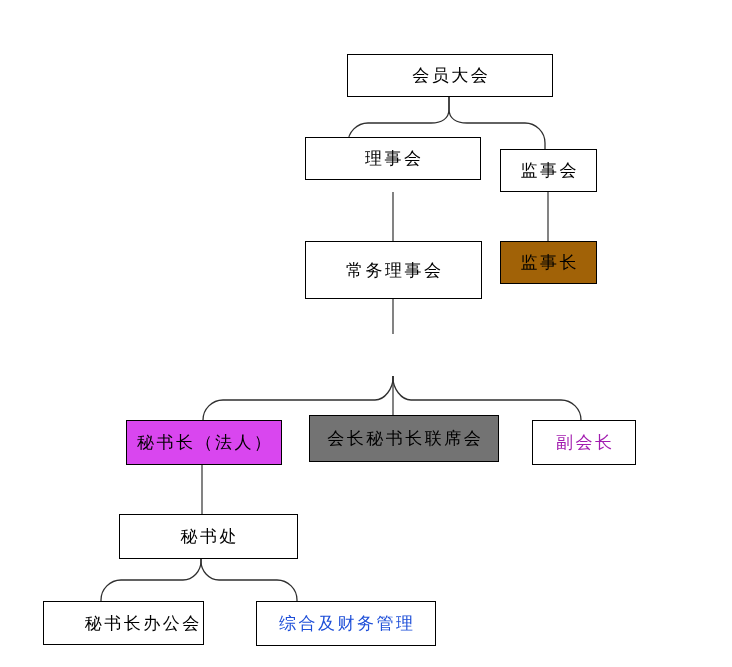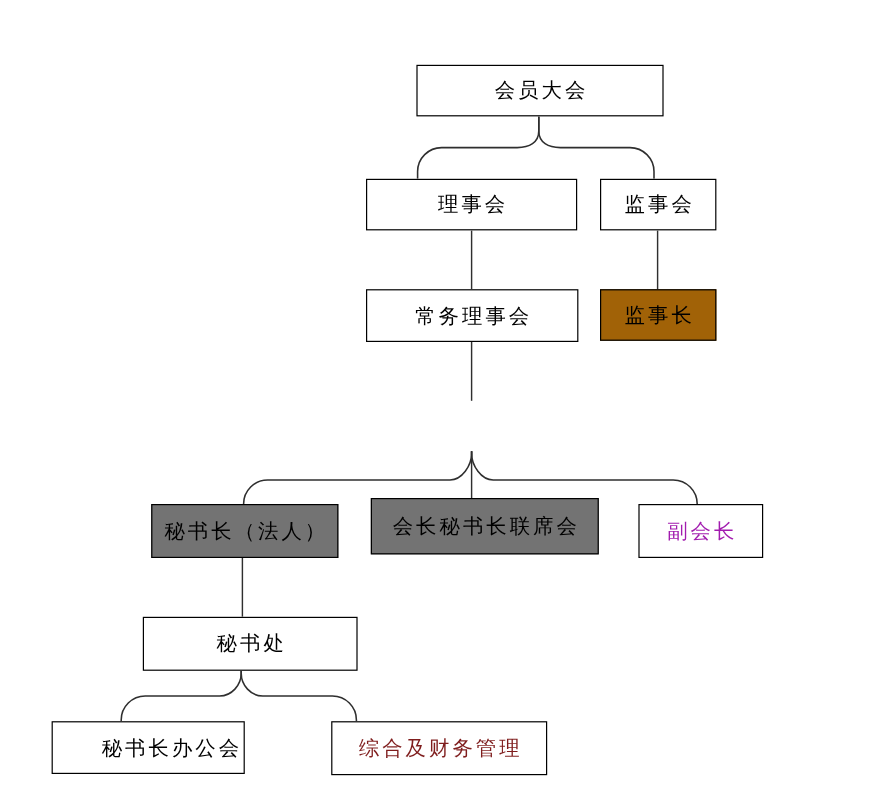--- a/index.html
+++ b/index.html
@@ -54,53 +54,53 @@
       <path d="M 393 376 L 393 378 C 393 388, 385 400, 375 400 L 223 400 C 212 400, 203 409, 203 420 L 203 420" fill="none" stroke="#2f2f2f" stroke-width="1.3"></path>
       <path d="M 393 376 L 393 378 C 393 388, 401 400, 411 400 L 561 400 C 572 400, 581 409, 581 420 L 581 420" fill="none" stroke="#2f2f2f" stroke-width="1.3"></path>
       <path d="M 201 559 L 201 561 C 201 571, 193 580, 183 580 L 121 580 C 110 580, 101 589, 101 600 L 101 601" fill="none" stroke="#2f2f2f" stroke-width="1.3"></path>
       <path d="M 201 559 L 201 561 C 201 571, 209 580, 219 580 L 277 580 C 288 580, 297 589, 297 600 L 297 601" fill="none" stroke="#2f2f2f" stroke-width="1.3"></path>
     </svg>
 
     <div class="node" style="left: 347px; top: 54px; width: 206px; height: 43px; border-color: rgb(0, 0, 0); background: rgb(255, 255, 255); color: rgb(0, 0, 0); align-items: center;">
       <span class="label">会员大会</span>
     </div>
 
-    <div class="node" style="left: 305px; top: 149px; width: 176px; height: 43px; border-color: rgb(0, 0, 0); background: rgb(255, 255, 255); color: rgb(0, 0, 0); font-family: Liberation Serif, serif;">
+    <div class="node" style="left: 305px; top: 137px; width: 176px; height: 43px; border-color: rgb(0, 0, 0); background: rgb(255, 255, 255); color: rgb(0, 0, 0); font-family: Liberation Serif, serif;">
       <span class="label">理事会</span>
     </div>
 
     <div class="node" style="left: 500px; top: 149px; width: 97px; height: 43px; border-color: rgb(0, 0, 0); background: rgb(255, 255, 255); color: rgb(0, 0, 0); font-family: Liberation Mono, monospace;">
       <span class="label">监事会</span>
     </div>
 
-    <div class="node" style="left: 305px; top: 241px; width: 177px; height: 44px; border-color: rgb(0, 0, 0); background: rgb(255, 255, 255); color: rgb(0, 0, 0); text-align: center;">
+    <div class="node" style="left: 305px; top: 241px; width: 177px; height: 58px; border-color: rgb(0, 0, 0); background: rgb(255, 255, 255); color: rgb(0, 0, 0); text-align: center;">
       <span class="label">常务理事会</span>
     </div>
 
     <div class="node" style="left: 500px; top: 241px; width: 97px; height: 43px; border-color: rgb(0, 0, 0); background: #a16207; color: rgb(0, 0, 0);">
       <span class="label">监事长</span>
     </div>
 
 
-    <div class="node" style="left: 126px; top: 420px; width: 156px; height: 45px; border-color: rgb(0, 0, 0); background: #737373; color: rgb(0, 0, 0); align-items: center;">
+    <div class="node" style="left: 126px; top: 420px; width: 156px; height: 45px; border-color: rgb(0, 0, 0); background: #d946ef; color: rgb(0, 0, 0); align-items: center;">
       <span class="label">秘书长（法人）</span>
     </div>
 
     <div class="node" style="left: 309px; top: 415px; width: 190px; height: 47px; border-color: rgb(0, 0, 0); background: #737373; color: rgb(0, 0, 0);">
       <span class="label">会长秘书长联席会</span>
     </div>
 
     <div class="node" style="left: 532px; top: 420px; width: 104px; height: 45px; border-color: rgb(0, 0, 0); background: rgb(255, 255, 255); color: #a21caf;">
       <span class="label">副会长</span>
     </div>
 
     <div class="node" style="left: 119px; top: 514px; width: 179px; height: 45px; border-color: rgb(0, 0, 0); background: rgb(255, 255, 255); color: rgb(0, 0, 0);">
       <span class="label">秘书处</span>
     </div>
 
     <div class="node" style="left: 43px; top: 601px; width: 161px; height: 44px; border-color: rgb(0, 0, 0); background: rgb(255, 255, 255); color: rgb(0, 0, 0); padding-left: 37px;">
       <span class="label">秘书长办公会</span>
     </div>
 
-    <div class="node" style="left: 256px; top: 601px; width: 180px; height: 45px; border-color: rgb(0, 0, 0); background: rgb(255, 255, 255); color: #7f1d1d; margin-left: 20px;">
+    <div class="node" style="left: 256px; top: 601px; width: 180px; height: 45px; border-color: rgb(0, 0, 0); background: rgb(255, 255, 255); color: #1d4ed8;">
       <span class="label">综合及财务管理</span>
     </div>
   </div>
 
 </body></html>

